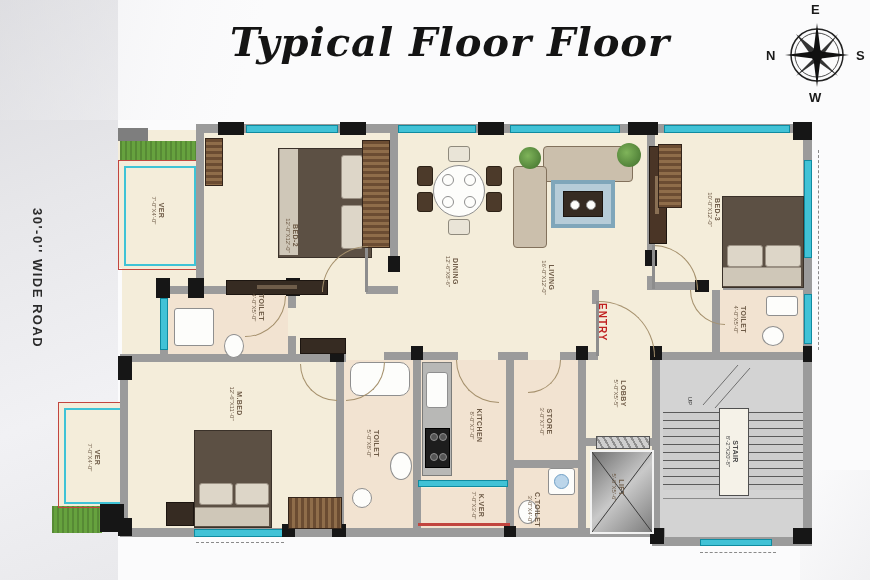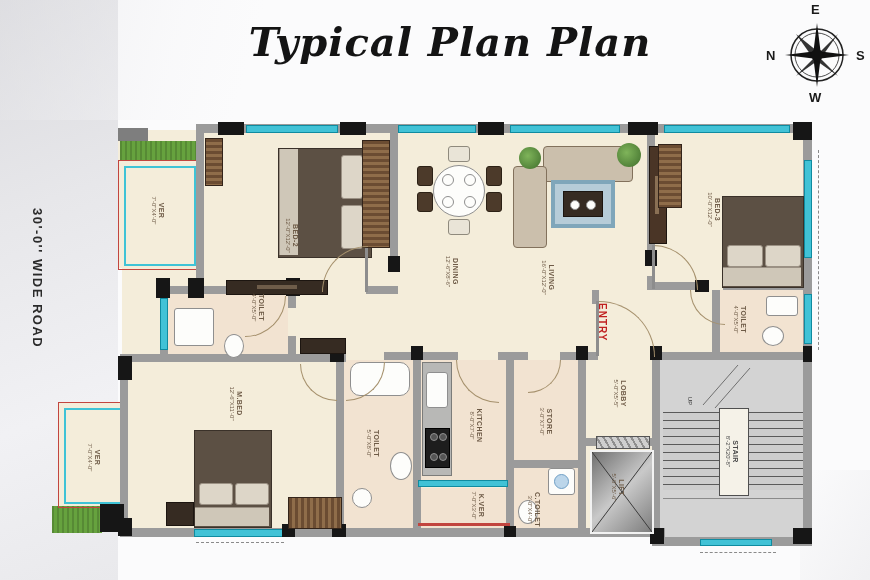--- a/index.html
+++ b/index.html
@@ -65,21 +65,21 @@
   .compass{left:768px;top:6px;width:98px;height:98px}
   .cl{position:absolute;font-weight:700;font-size:13px;color:#1a1a1a}
 </style>
 </head>
 <body>
 
 <div class="abs bgphoto"></div>
 <div class="abs bgtop"></div>
 <div class="abs bgbr"></div>
 
-<div class="abs title">Typical Plan Plan</div>
+<div class="abs title">Typical Floor Floor</div>
 
 <div class="abs compass">
   <svg width="98" height="98" viewBox="0 0 98 98">
     <circle cx="49" cy="49" r="26" fill="none" stroke="#222" stroke-width="1.5"></circle>
     <circle cx="49" cy="49" r="22" fill="none" stroke="#222" stroke-width=".8"></circle>
     <g fill="#111">
       <polygon points="49,17 53,49 49,55 45,49"></polygon>
       <polygon points="49,81 53,49 49,43 45,49"></polygon>
       <polygon points="17,49 49,53 55,49 49,45"></polygon>
       <polygon points="81,49 49,53 43,49 49,45"></polygon>

